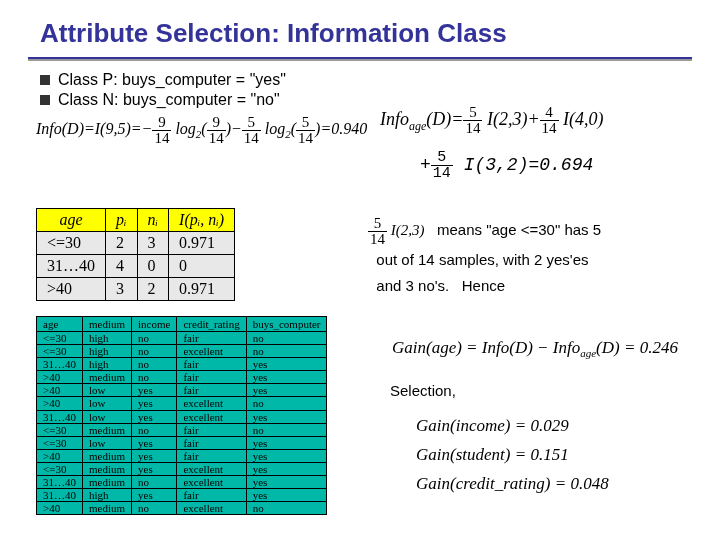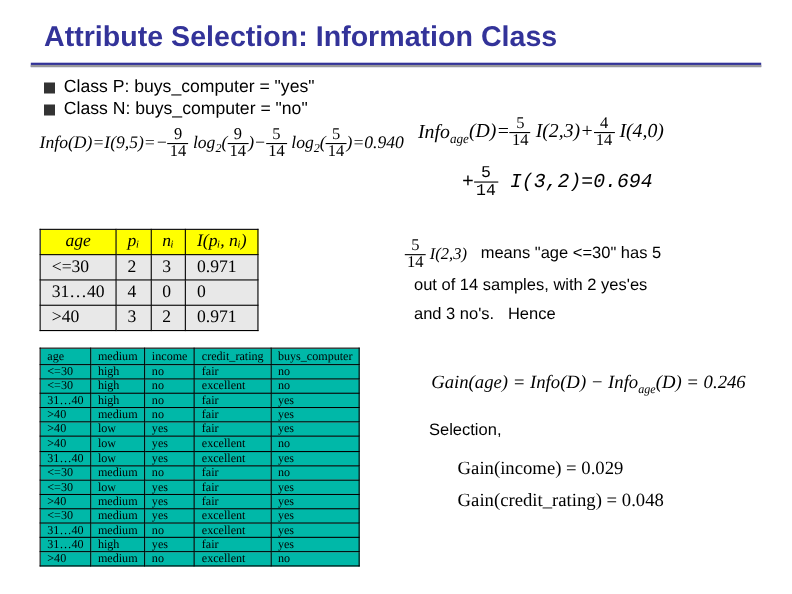--- a/index.html
+++ b/index.html
@@ -17,21 +17,21 @@
   .frac .d{display:block;padding:0 2px}
   .age-table{position:absolute;left:36px;top:208px;border:1px solid #000;font-size:16px;border-collapse:collapse}
   .age-table th{background:#ffff00;font-style:italic;font-weight:normal;border:1px solid #000;padding:2px 10px;font-family:'Comic Sans MS',cursive}
   .age-table td{background:#e8e8e8;border:1px solid #000;padding:2px 10px;font-family:'Comic Sans MS',cursive}
   .data-table{position:absolute;left:36px;top:316px;border:1px solid #000;font-size:11px;border-collapse:collapse}
   .data-table th{background:#00b8a8;border:1px solid #000;padding:1px 6px;font-family:'Comic Sans MS',cursive;font-weight:normal;text-align:left}
   .data-table td{background:#00b8a8;border:1px solid #000;padding:0 6px;font-family:'Comic Sans MS',cursive;line-height:1.1}
   .means{position:absolute;left:368px;top:216px;font-size:15px;line-height:1.7}
   .sim{position:absolute;left:390px;top:382px;font-size:15px}
   .gain-age{position:absolute;left:392px;top:338px;font-family:'Times New Roman',serif;font-style:italic;font-size:17px}
-  .gains{position:absolute;left:416px;top:412px;font-family:'Times New Roman',serif;font-size:17px;line-height:1.7}
+  .gains{position:absolute;left:416px;top:412px;font-family:'Times New Roman',serif;font-style:italic;font-size:17px;line-height:1.7}
 </style>
 </head>
 <body>
 
 <div class="title">Attribute Selection: Information Class</div>
 <div class="hr"></div>
 
 <div class="bullets">
   <div class="row">
       <span class="sq"></span>
@@ -201,14 +201,15 @@
         <td>excellent</td>
         <td>no</td>
       </tr>
     </tbody>
 </table>
 
 <div class="sim">Selection,</div>
 
 <div class="gains">
   <div>Gain(income) = 0.029</div>
+  <div>Gain(student) = 0.151</div>
   <div>Gain(credit_rating) = 0.048</div>
 </div>
 
 </body></html>

